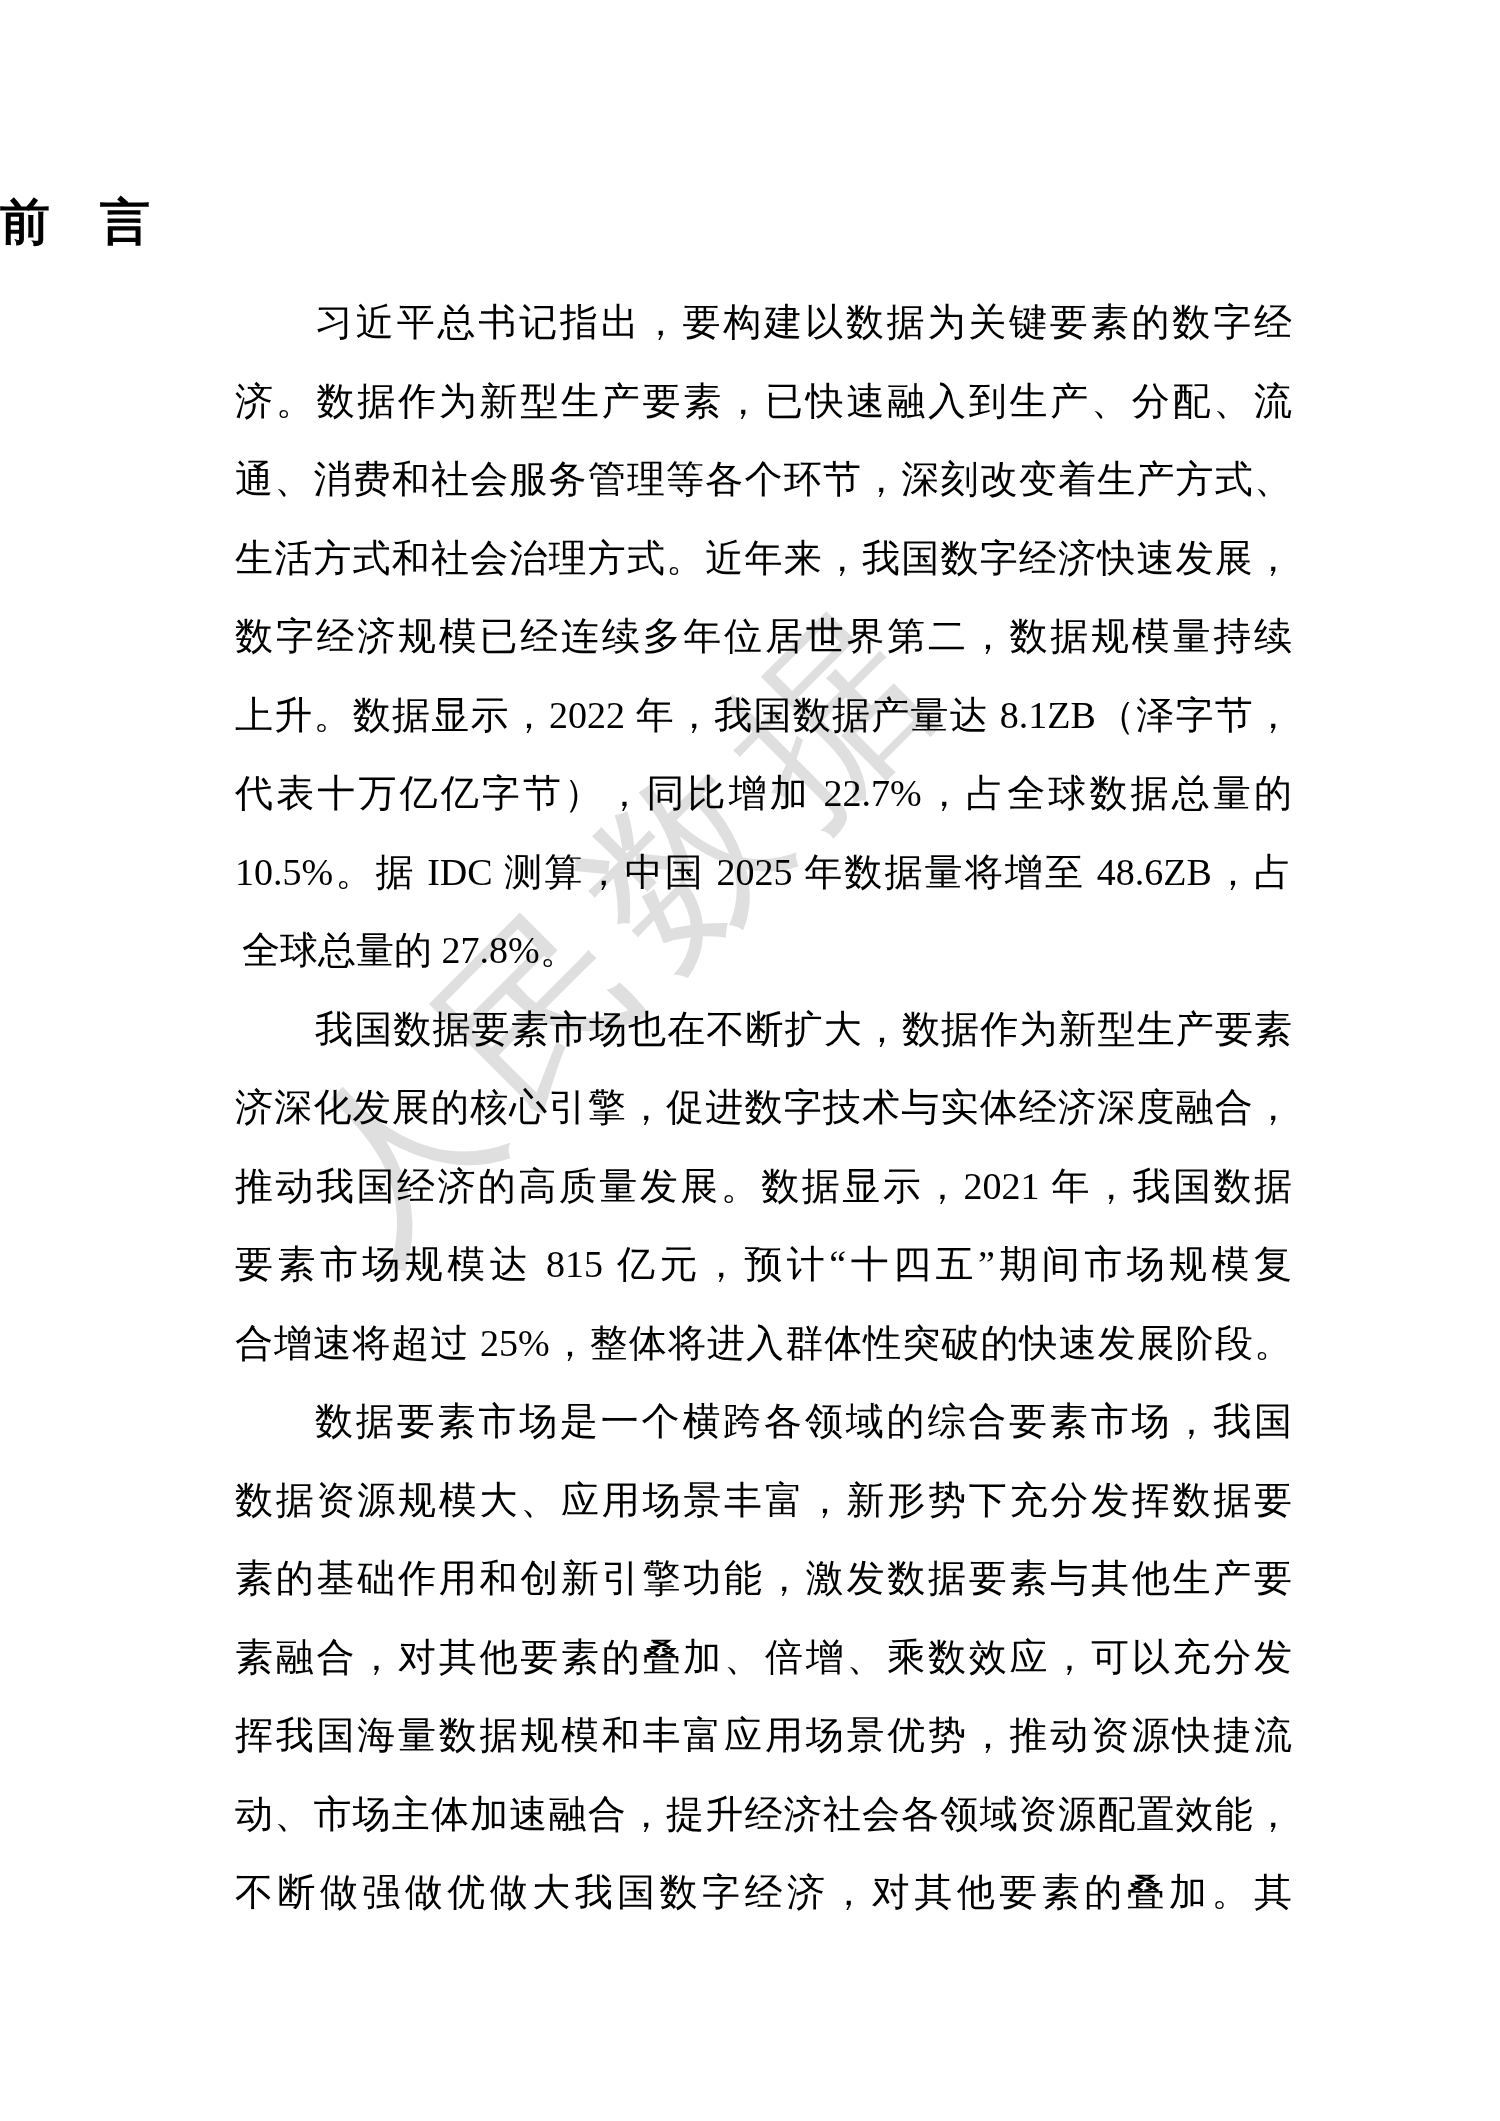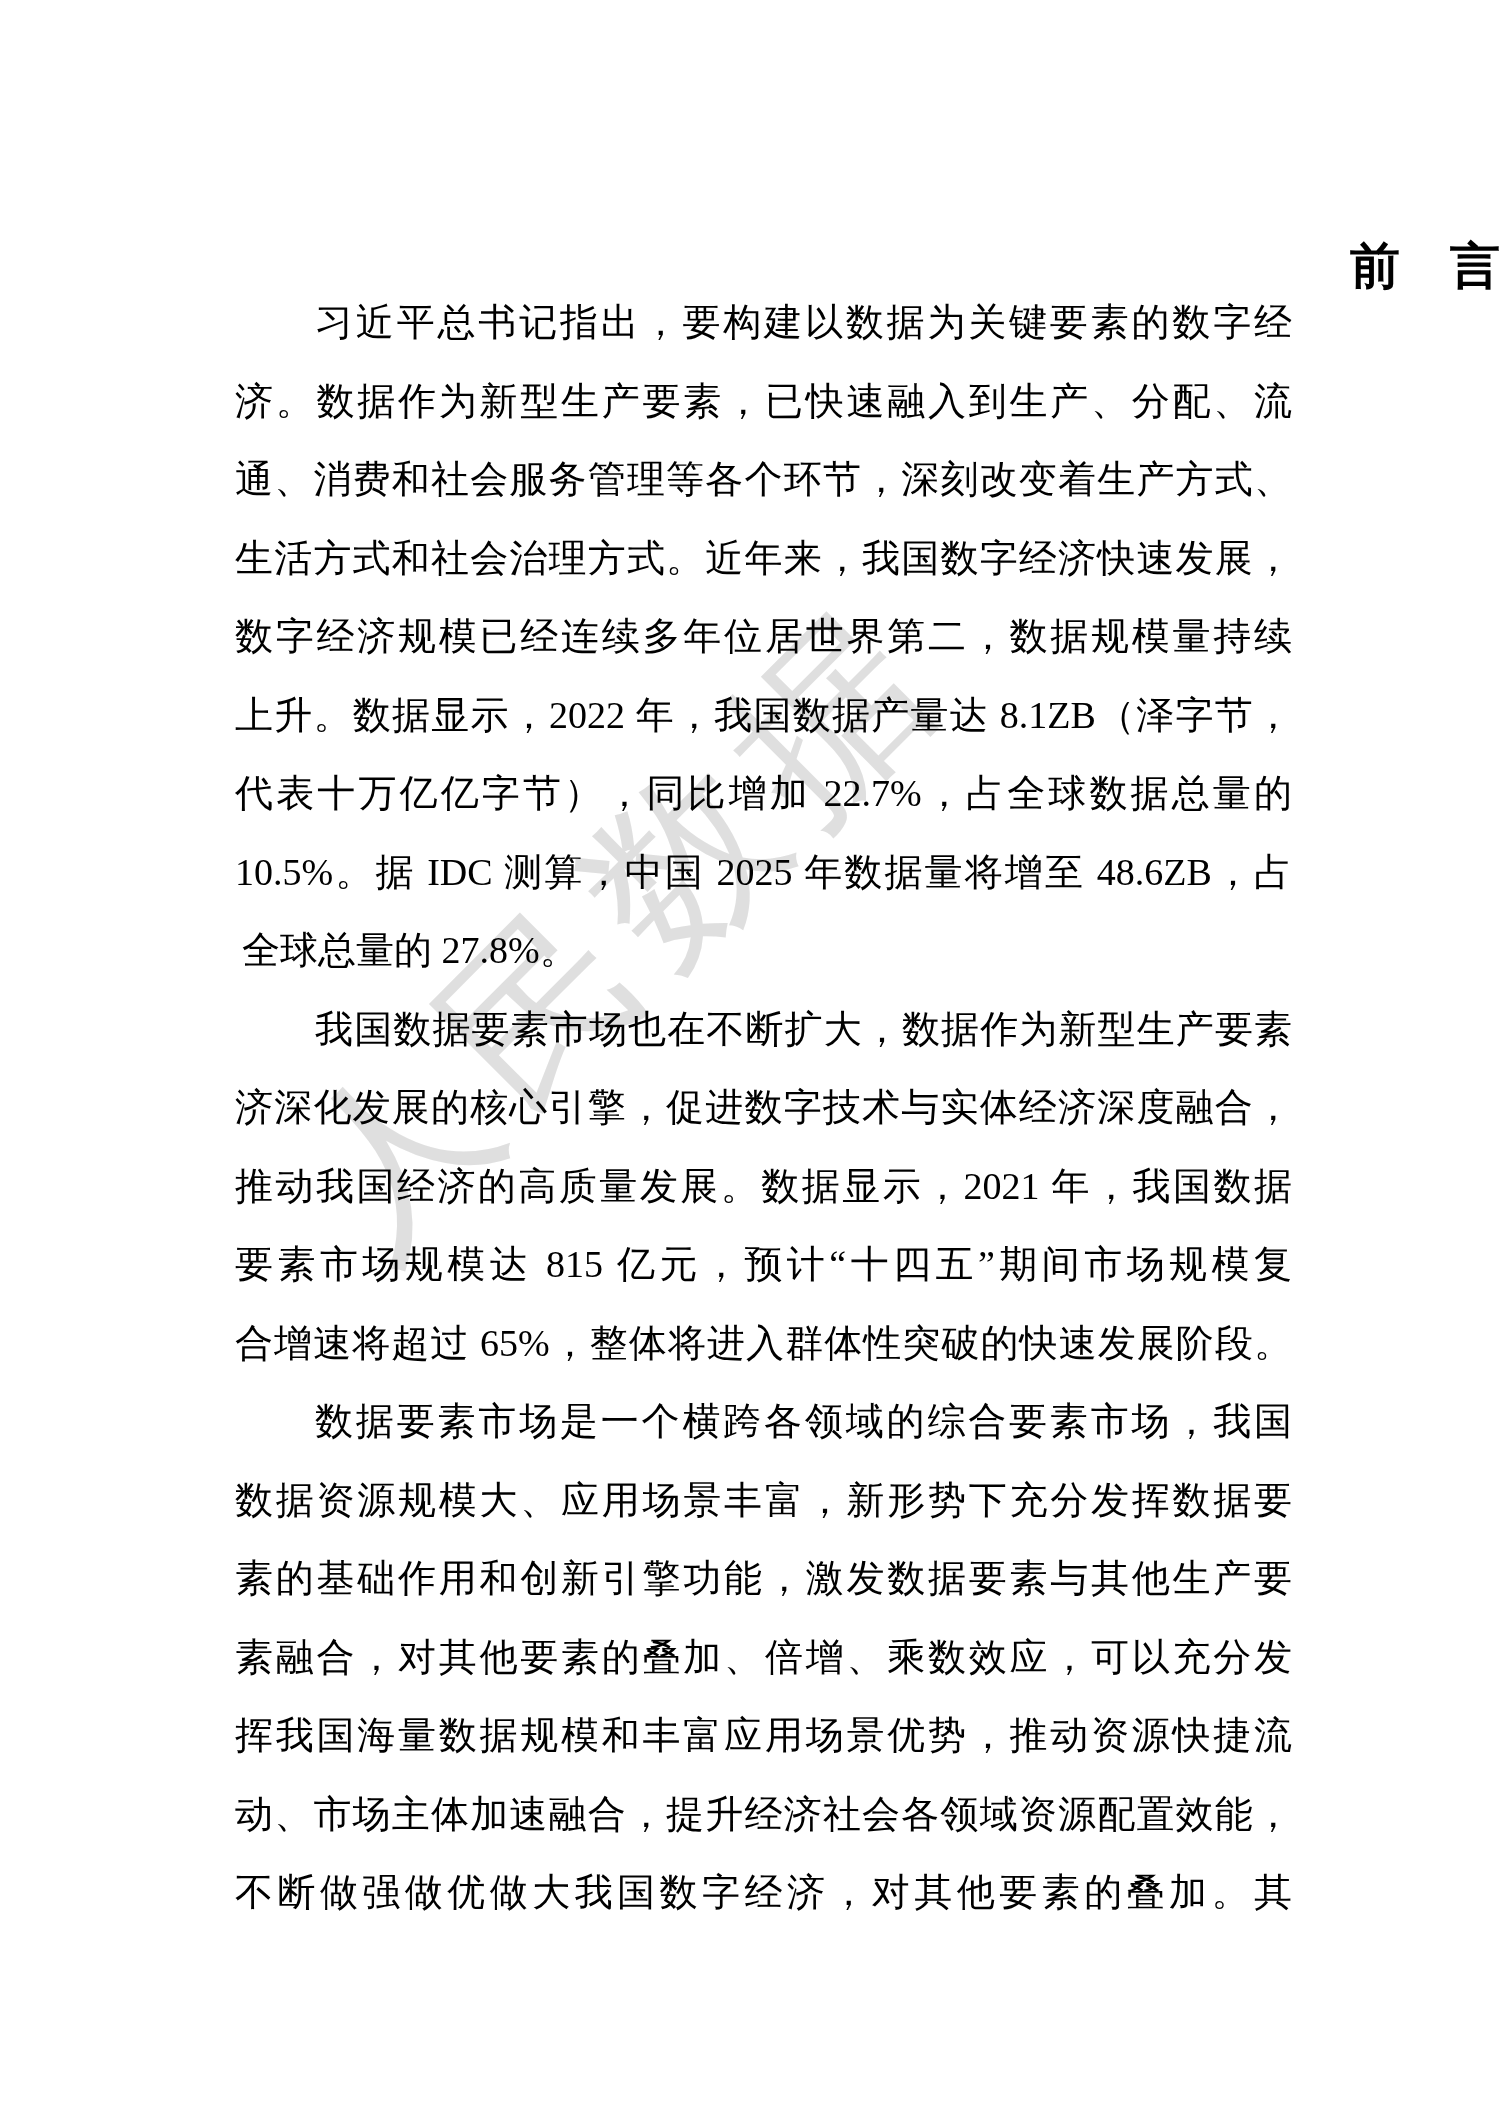--- a/index.html
+++ b/index.html
@@ -23,27 +23,26 @@
     opacity:0.55;
     white-space:nowrap;
     z-index:0;
     font-family:"Liberation Serif","DejaVu Serif",serif;
   }
   .page-title{
     position:absolute;
     top:191px;
     left:0;
     width:100%;
-    text-align:right;
+    text-align:left;
     font-family:"Liberation Sans","DejaVu Sans",sans-serif;
     font-weight:bold;
     font-size:50px;
     line-height:62px;
     z-index:1;
-    margin-top:44px;
   }
   .doc-body{
     position:absolute;
     left:235px;
     top:283px;
     width:1057px;
     z-index:1;
     font-size:38px;
   }
   .para{margin:0;padding:0;}
@@ -74,21 +73,21 @@
         <div class="line">上升。数据显示，2022 年，我国数据产量达 8.1ZB（泽字节，</div>
         <div class="line">代表十万亿亿字节），同比增加 22.7%，占全球数据总量的</div>
         <div class="line">10.5%。据 IDC 测算，中国 2025 年数据量将增至 48.6ZB，占</div>
         <div class="line short">全球总量的 27.8%。</div>
       </div>
       <div class="para">
         <div class="line first">我国数据要素市场也在不断扩大，数据作为新型生产要素</div>
         <div class="line">济深化发展的核心引擎，促进数字技术与实体经济深度融合，</div>
         <div class="line">推动我国经济的高质量发展。数据显示，2021 年，我国数据</div>
         <div class="line">要素市场规模达 815 亿元，预计“十四五”期间市场规模复</div>
-        <div class="line">合增速将超过 65%，整体将进入群体性突破的快速发展阶段。</div>
+        <div class="line">合增速将超过 25%，整体将进入群体性突破的快速发展阶段。</div>
       </div>
       <div class="para">
         <div class="line first">数据要素市场是一个横跨各领域的综合要素市场，我国</div>
         <div class="line">数据资源规模大、应用场景丰富，新形势下充分发挥数据要</div>
         <div class="line">素的基础作用和创新引擎功能，激发数据要素与其他生产要</div>
         <div class="line">素融合，对其他要素的叠加、倍增、乘数效应，可以充分发</div>
         <div class="line">挥我国海量数据规模和丰富应用场景优势，推动资源快捷流</div>
         <div class="line">动、市场主体加速融合，提升经济社会各领域资源配置效能，</div>
         <div class="line">不断做强做优做大我国数字经济，对其他要素的叠加。其</div>
       </div>

